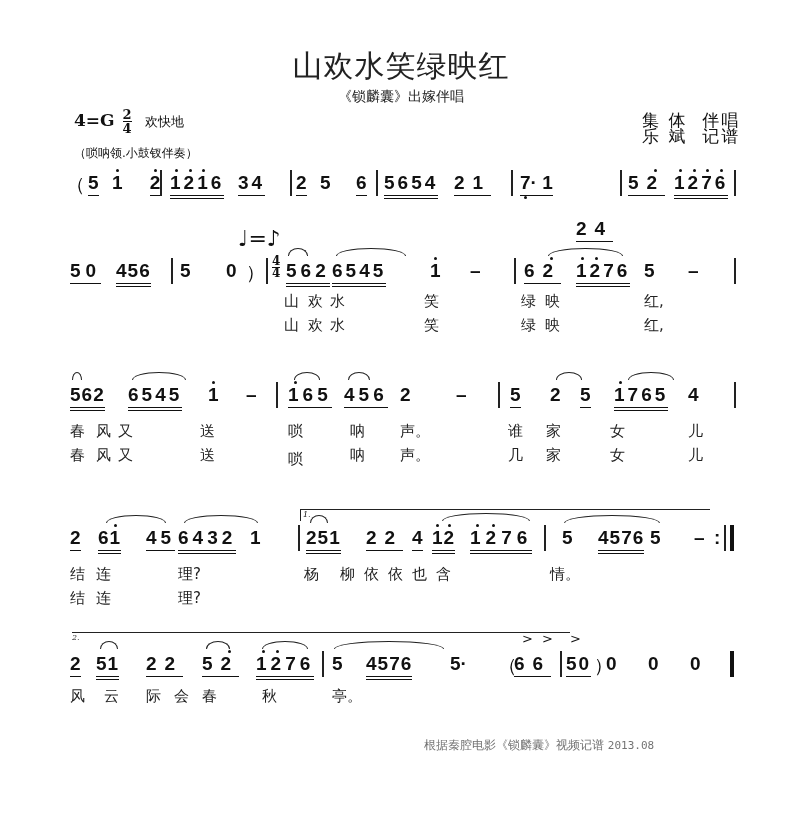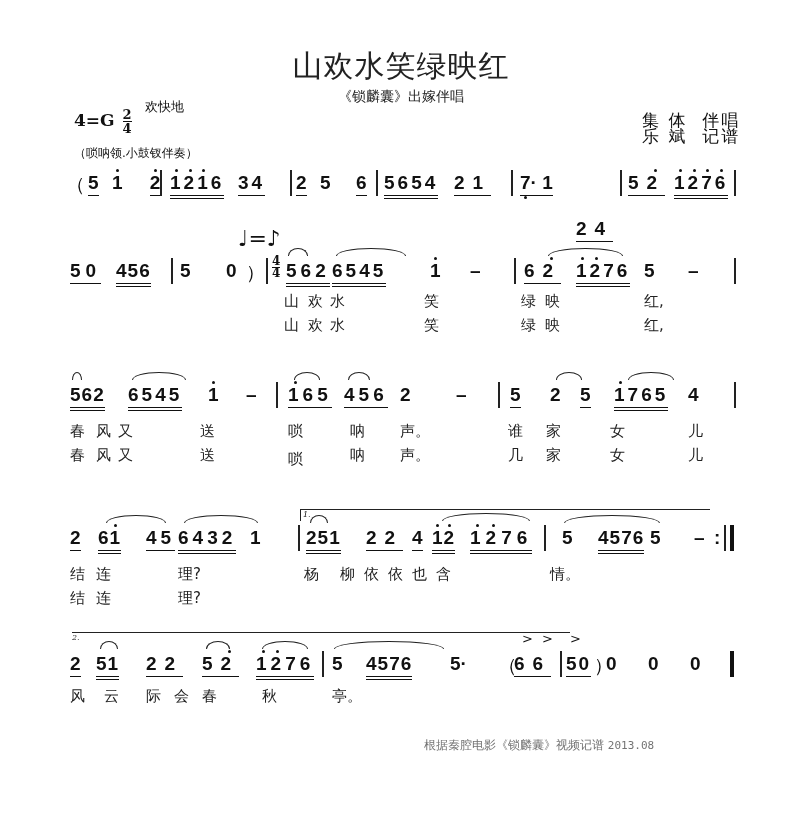--- a/index.html
+++ b/index.html
@@ -5,21 +5,21 @@
   * { box-sizing: border-box; margin: 0; padding: 0; }
   html, body { width: 802px; height: 829px; background: #ffffff; overflow: hidden; }
   body { position: relative; font-family: "DejaVu Sans", sans-serif; color: #111; }
   .abs { position: absolute; white-space: nowrap; }
   .title { left: 0; width: 802px; top: 46px; text-align: center; font-family: "DejaVu Serif", serif; font-size: 30px; color: #222; letter-spacing: 1px; }
   .subtitle { left: 0; width: 802px; top: 88px; text-align: center; font-size: 14px; color: #222; }
   .key { left: 74px; top: 108px; font-family: "DejaVu Serif", serif; font-size: 17px; font-weight: bold; }
   .frac { display: inline-block; vertical-align: middle; text-align: center; font-size: 13px; font-weight: bold; line-height: 13px; margin-left: 2px; }
   .frac span { display: block; }
   .frac .num { border-bottom: 1px solid #111; }
-  .tempo { left: 145px; top: 98px; font-size: 13px; }
+  .tempo { left: 145px; top: 113px; font-size: 13px; }
   .credits { left: 642px; top: 112px; font-size: 17px; line-height: 16px; letter-spacing: 2px; }
   .instr { left: 74px; top: 145px; font-size: 12px; }
   .footer { left: 424px; top: 737px; font-size: 12px; color: #737373; }
   .footer .date { font-family: "DejaVu Sans Mono", monospace; font-size: 11px; }
 
   
   .row { position: absolute; left: 66px; font-family: "Liberation Sans", sans-serif; font-weight: bold; font-size: 19px; }
   .tok { position: absolute; top: 0; white-space: nowrap; }
   .note { position: relative; display: inline-block; }
   .note.hi::before { content: ""; position: absolute; left: 50%; top: -3px; width: 3px; height: 3px; margin-left: -1.5px; background: #111; border-radius: 50%; }

